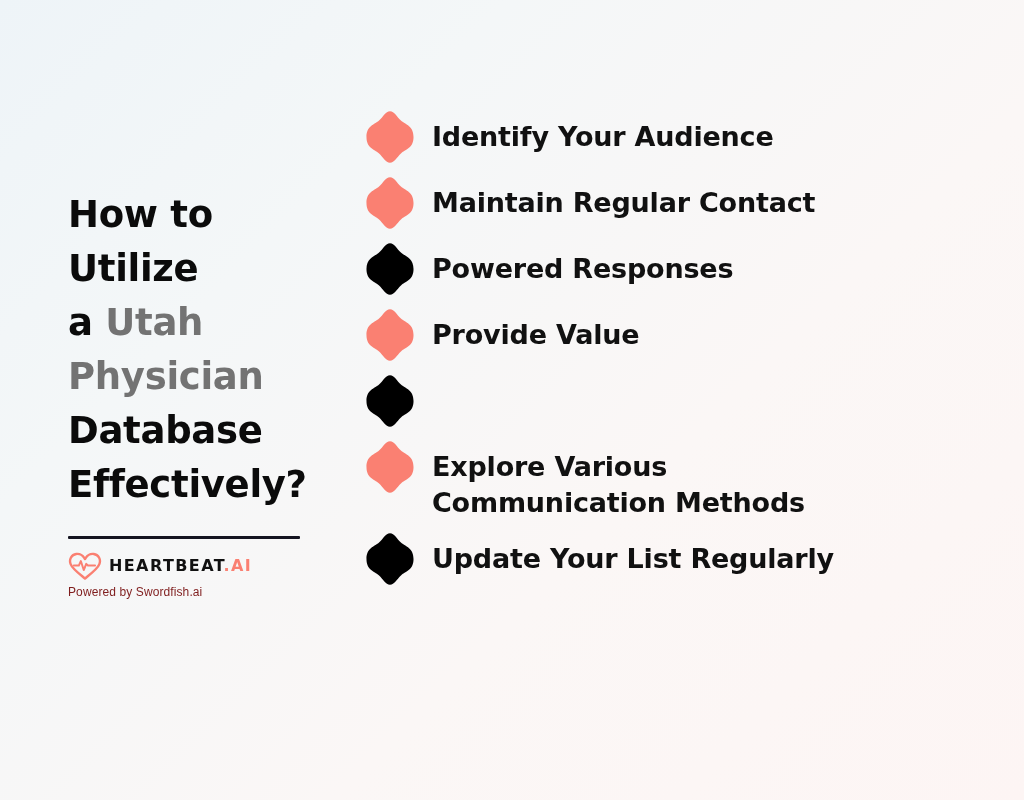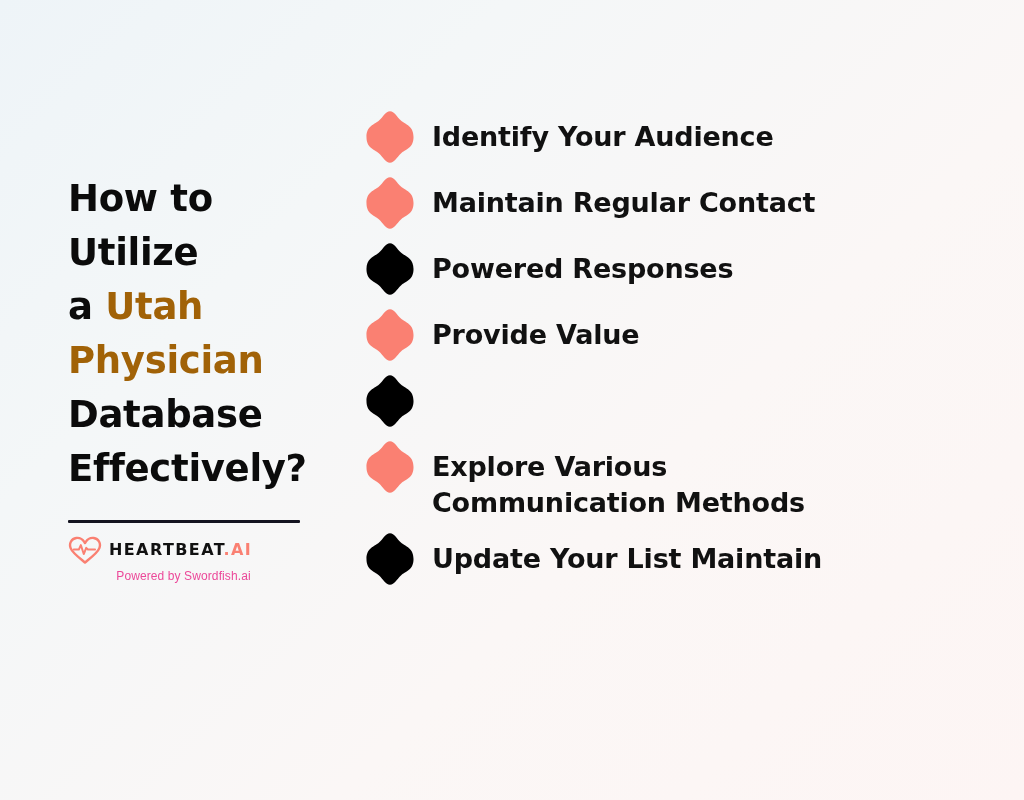--- a/index.html
+++ b/index.html
@@ -17,34 +17,34 @@
     position: relative;
     width: 1024px;
     height: 800px;
     box-sizing: border-box;
   }
 
   
   .left-col {
     position: absolute;
     left: 68px;
-    top: 172px;
+    top: 188px;
     width: 260px;
   }
   .headline {
     margin: 0;
     font-family: "DejaVu Sans", sans-serif;
     font-size: 37px;
     font-weight: bold;
     line-height: 1.46;
     letter-spacing: -0.3px;
     color: #0b0b0b;
   }
   .headline .accent {
-    color: #a16207;
+    color: #737373;
   }
   .divider {
     margin-top: 24px;
     width: 232px;
     height: 3px;
     background: #141420;
     border-radius: 1px;
   }
 
   
@@ -70,24 +70,24 @@
     letter-spacing: 1.4px;
     color: #111111;
     white-space: nowrap;
     line-height: 1;
   }
   .wordmark .dot-ai {
     color: #fa8072;
   }
   .logo-tagline {
     margin-top: 5px;
-    text-align: center;
+    text-align: left;
     font-family: "Liberation Sans", sans-serif;
     font-size: 12px;
-    color: #ec4899;
+    color: #7f1d1d;
     letter-spacing: 0.1px;
     line-height: 1;
     padding-right: 1px;
   }
 
   
   .list-col {
     position: absolute;
     left: 362px;
     top: 112px;
@@ -192,18 +192,18 @@
         <path d="M50 4 C58 4 62 14 70 21 C78 28 92 30 92 50 C92 70 78 72 70 79 C62 86 58 96 50 96 C42 96 38 86 30 79 C22 72 8 70 8 50 C8 30 22 28 30 21 C38 14 42 4 50 4 Z" fill="#fa8072"></path>
       </svg>
       <div class="item-label">Explore Various
 Communication Methods</div>
     </div>
 
     <div class="list-item">
       <svg class="bullet" viewBox="0 0 100 100" aria-hidden="true">
         <path d="M50 4 C58 4 62 14 70 21 C78 28 92 30 92 50 C92 70 78 72 70 79 C62 86 58 96 50 96 C42 96 38 86 30 79 C22 72 8 70 8 50 C8 30 22 28 30 21 C38 14 42 4 50 4 Z" fill="#000000"></path>
       </svg>
-      <div class="item-label">Update Your List Maintain</div>
+      <div class="item-label">Update Your List Regularly</div>
     </div>
 
   </div>
 
 </div>
 
 </body></html>

